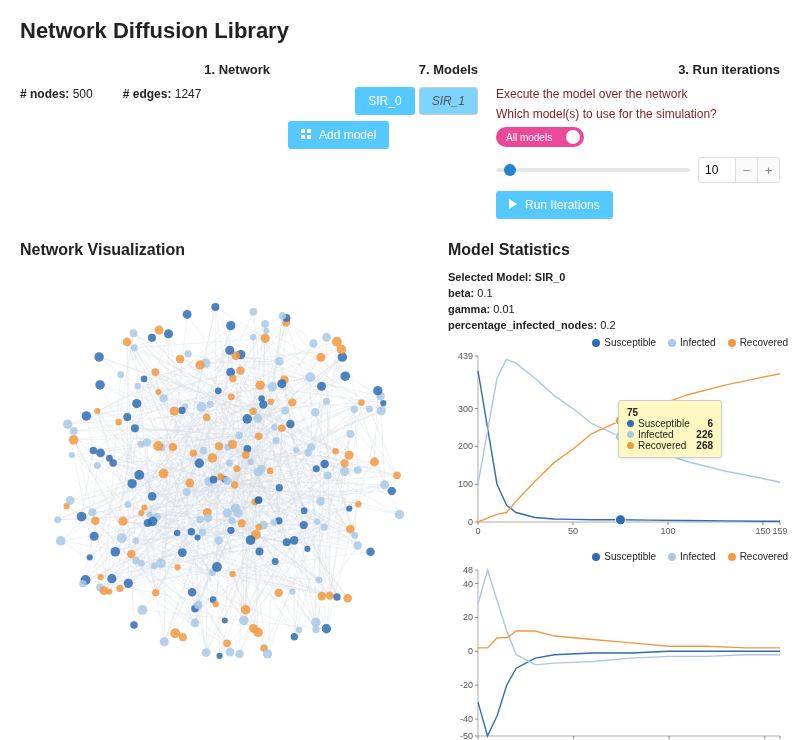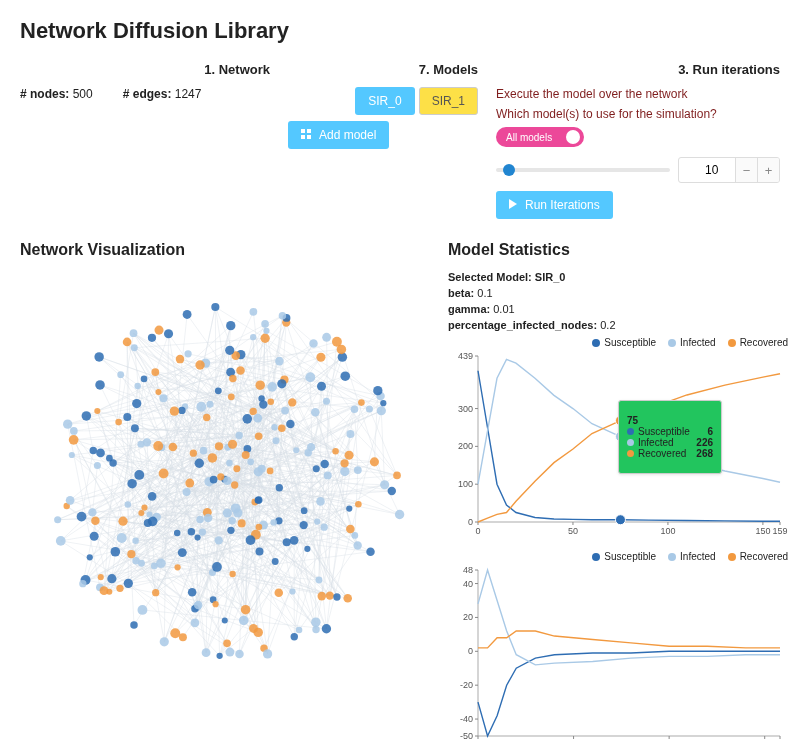--- a/index.html
+++ b/index.html
@@ -7,45 +7,45 @@
   h1 { font-size: 22px; font-weight: 700; margin-bottom: 18px; }
   .top { display: flex; gap: 18px; margin-bottom: 22px; }
   .col1 { flex: 0 0 250px; }
   .col2 { flex: 0 0 190px; }
   .col3 { flex: 1; }
   .section-title { font-weight: 700; font-size: 13px; margin-bottom: 10px; text-align: right; }
   .netinfo { display: flex; gap: 30px; font-size: 12px; }
   .netinfo b { font-weight: 700; }
   .btn { display: inline-flex; align-items: center; justify-content: center; padding: 6px 12px; border-radius: 3px; font-size: 12px; cursor: pointer; border: 1px solid transparent; }
   .btn-primary { background: #54c8ff; color: #fff; }
-  .btn-outline { background: #fde047; color: #555; border-color: #ccc; }
+  .btn-outline { background: #7dd3fc; color: #555; border-color: #ccc; font-style: italic; }
   .btn-row { display: flex; gap: 4px; margin-bottom: 6px; justify-content: flex-end; }
   .btn svg, .btn .icon { margin-right: 4px; }
   .desc { font-size: 12px; color: #7f1d1d; margin-bottom: 6px; }
   .toggle { display: inline-flex; align-items: center; background: #ec4899; border-radius: 12px; height: 20px; padding: 0 4px 0 10px; margin-bottom: 10px; cursor: pointer; }
   .toggle-label { color: #fff; font-size: 10px; margin-right: 14px; }
   .toggle-knob { width: 14px; height: 14px; background: #fff; border-radius: 50%; }
   .slider-row { display: flex; align-items: center; gap: 8px; margin-bottom: 8px; }
   .slider { position: relative; flex: 1; height: 4px; background: #e6e6e6; border-radius: 2px; }
   .slider-thumb { position: absolute; left: 4%; top: -4px; width: 12px; height: 12px; background: #2185d0; border-radius: 50%; }
-  .num-input { display: flex; align-items: center; border: 1px solid #ddd; border-radius: 3px; overflow: hidden; padding-left: 20px; }
+  .num-input { display: flex; align-items: center; border: 1px solid #ddd; border-radius: 3px; overflow: hidden; }
   .num-input .val { width: 36px; padding: 4px 6px; border: none; font-size: 12px; }
   .num-input .step { width: 22px; height: 24px; display: flex; align-items: center; justify-content: center; border-left: 1px solid #ddd; font-size: 13px; color: #888; cursor: pointer; background:#fafafa; }
   .lower { display: flex; gap: 18px; }
   .vis-col { flex: 0 0 410px; }
   .stats-col { flex: 1; }
   .vis-title, .stats-title { font-weight: 700; font-size: 16px; margin-bottom: 12px; }
   .netvis { width: 100%; height: 420px; }
   .params { font-size: 11px; margin-bottom: 4px; }
   .params b { font-weight: 700; }
   .legend { display: flex; gap: 12px; justify-content: flex-end; font-size: 10px; margin: 6px 0 2px; }
   .legend-item { display: flex; align-items: center; gap: 4px; }
   .dot { width: 8px; height: 8px; border-radius: 50%; display: inline-block; }
   .chart { position: relative; }
-  .tooltip { position: absolute; background: #22c55e; border: 1px solid #ccc; border-radius: 3px; font-size: 10px; padding: 14px 8px; box-shadow: 0 1px 3px rgba(0,0,0,.1); }
+  .tooltip { position: absolute; background: #fef9c3; border: 1px solid #ccc; border-radius: 3px; font-size: 10px; padding: 6px 8px; box-shadow: 0 1px 3px rgba(0,0,0,.1); }
   .tooltip-row { display: flex; align-items: center; justify-content: space-between; gap: 10px; }
   .tooltip-row .dot { width: 7px; height: 7px; }
   svg text { font-size: 9px; fill: #555; }
 </style>
 </head>
 <body>
 
 <h1>Network Diffusion Library</h1>
 
 <div class="top">

